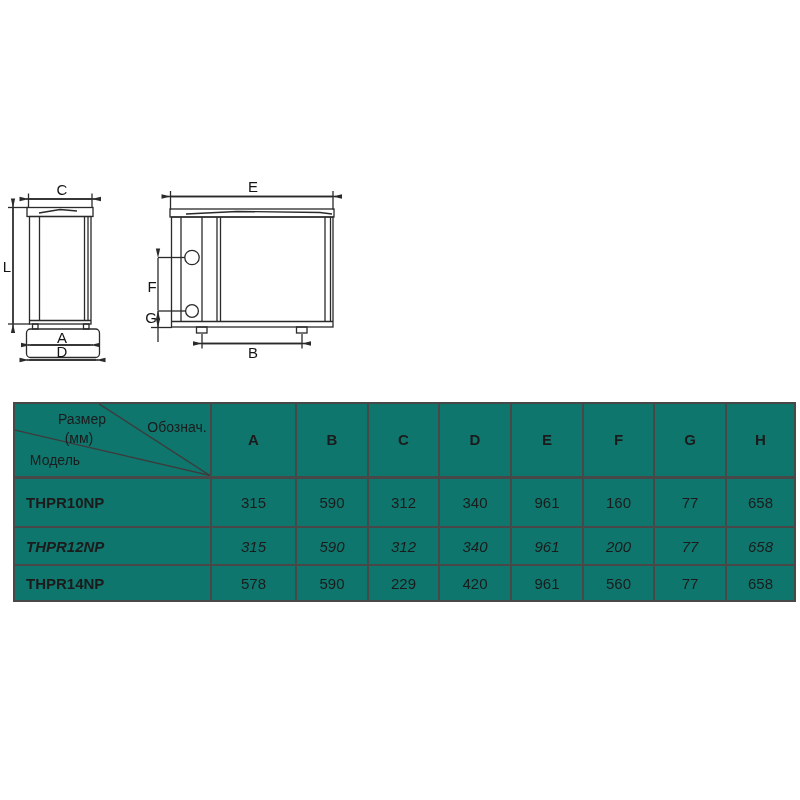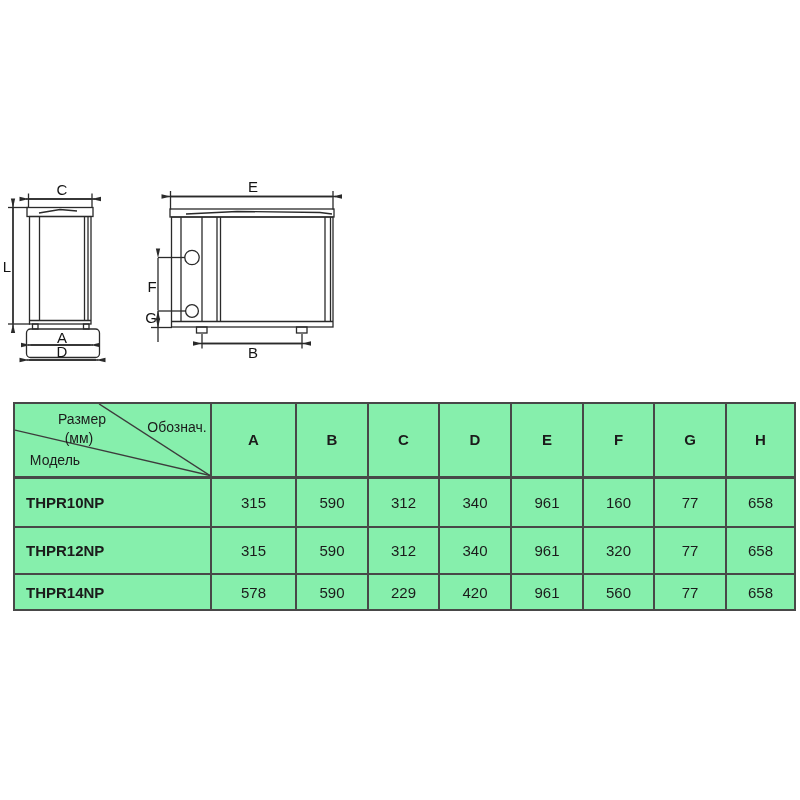--- a/index.html
+++ b/index.html
@@ -17,26 +17,26 @@
     font-family:"Liberation Sans","DejaVu Sans",sans-serif;
     font-size:15px;fill:#141414;stroke:none;text-anchor:middle;
   }
   
   table{
     position:absolute;left:13px;top:402px;
     border-collapse:collapse;table-layout:fixed;width:781px;
   }
   td,th{
     border:2px solid #484848;text-align:center;vertical-align:middle;
-    font-size:15px;color:#1b1b1b;padding:0;background:#86efac;
+    font-size:15px;color:#1b1b1b;padding:0;background:#0f766e;
   }
   th{font-weight:700;}
   tr.hrow{height:74px;}
   tr.hrow th{border-bottom:3px solid #484848;}
-  tr.r0{height:50px;} tr.r1{height:47px;} tr.r2{height:36px;}
+  tr.r0{height:50px;} tr.r1{height:38px;font-style:italic;} tr.r2{height:36px;}
   td.model{text-align:left;padding-left:11px;font-weight:700;}
   td.corner{position:relative;border-bottom:3px solid #484848;}
   td.corner svg{position:absolute;left:0;top:0;width:100%;height:100%;display:block;}
   td.corner svg line{stroke:#3c3c3c;stroke-width:1.5;}
   td.corner span{
     position:absolute;transform:translate(-50%,-50%);
     font-size:14px;font-weight:400;white-space:nowrap;line-height:1;
   }
   .c-size {left:67px;top:15px;}
   .c-unit {left:64px;top:34px;}
@@ -186,21 +186,21 @@
     <td>77</td>
     <td>658</td>
   </tr>
   <tr class="r1">
     <td class="model">THPR12NP</td>
     <td>315</td>
     <td>590</td>
     <td>312</td>
     <td>340</td>
     <td>961</td>
-    <td>320</td>
+    <td>200</td>
     <td>77</td>
     <td>658</td>
   </tr>
   <tr class="r2">
     <td class="model">THPR14NP</td>
     <td>578</td>
     <td>590</td>
     <td>229</td>
     <td>420</td>
     <td>961</td>

